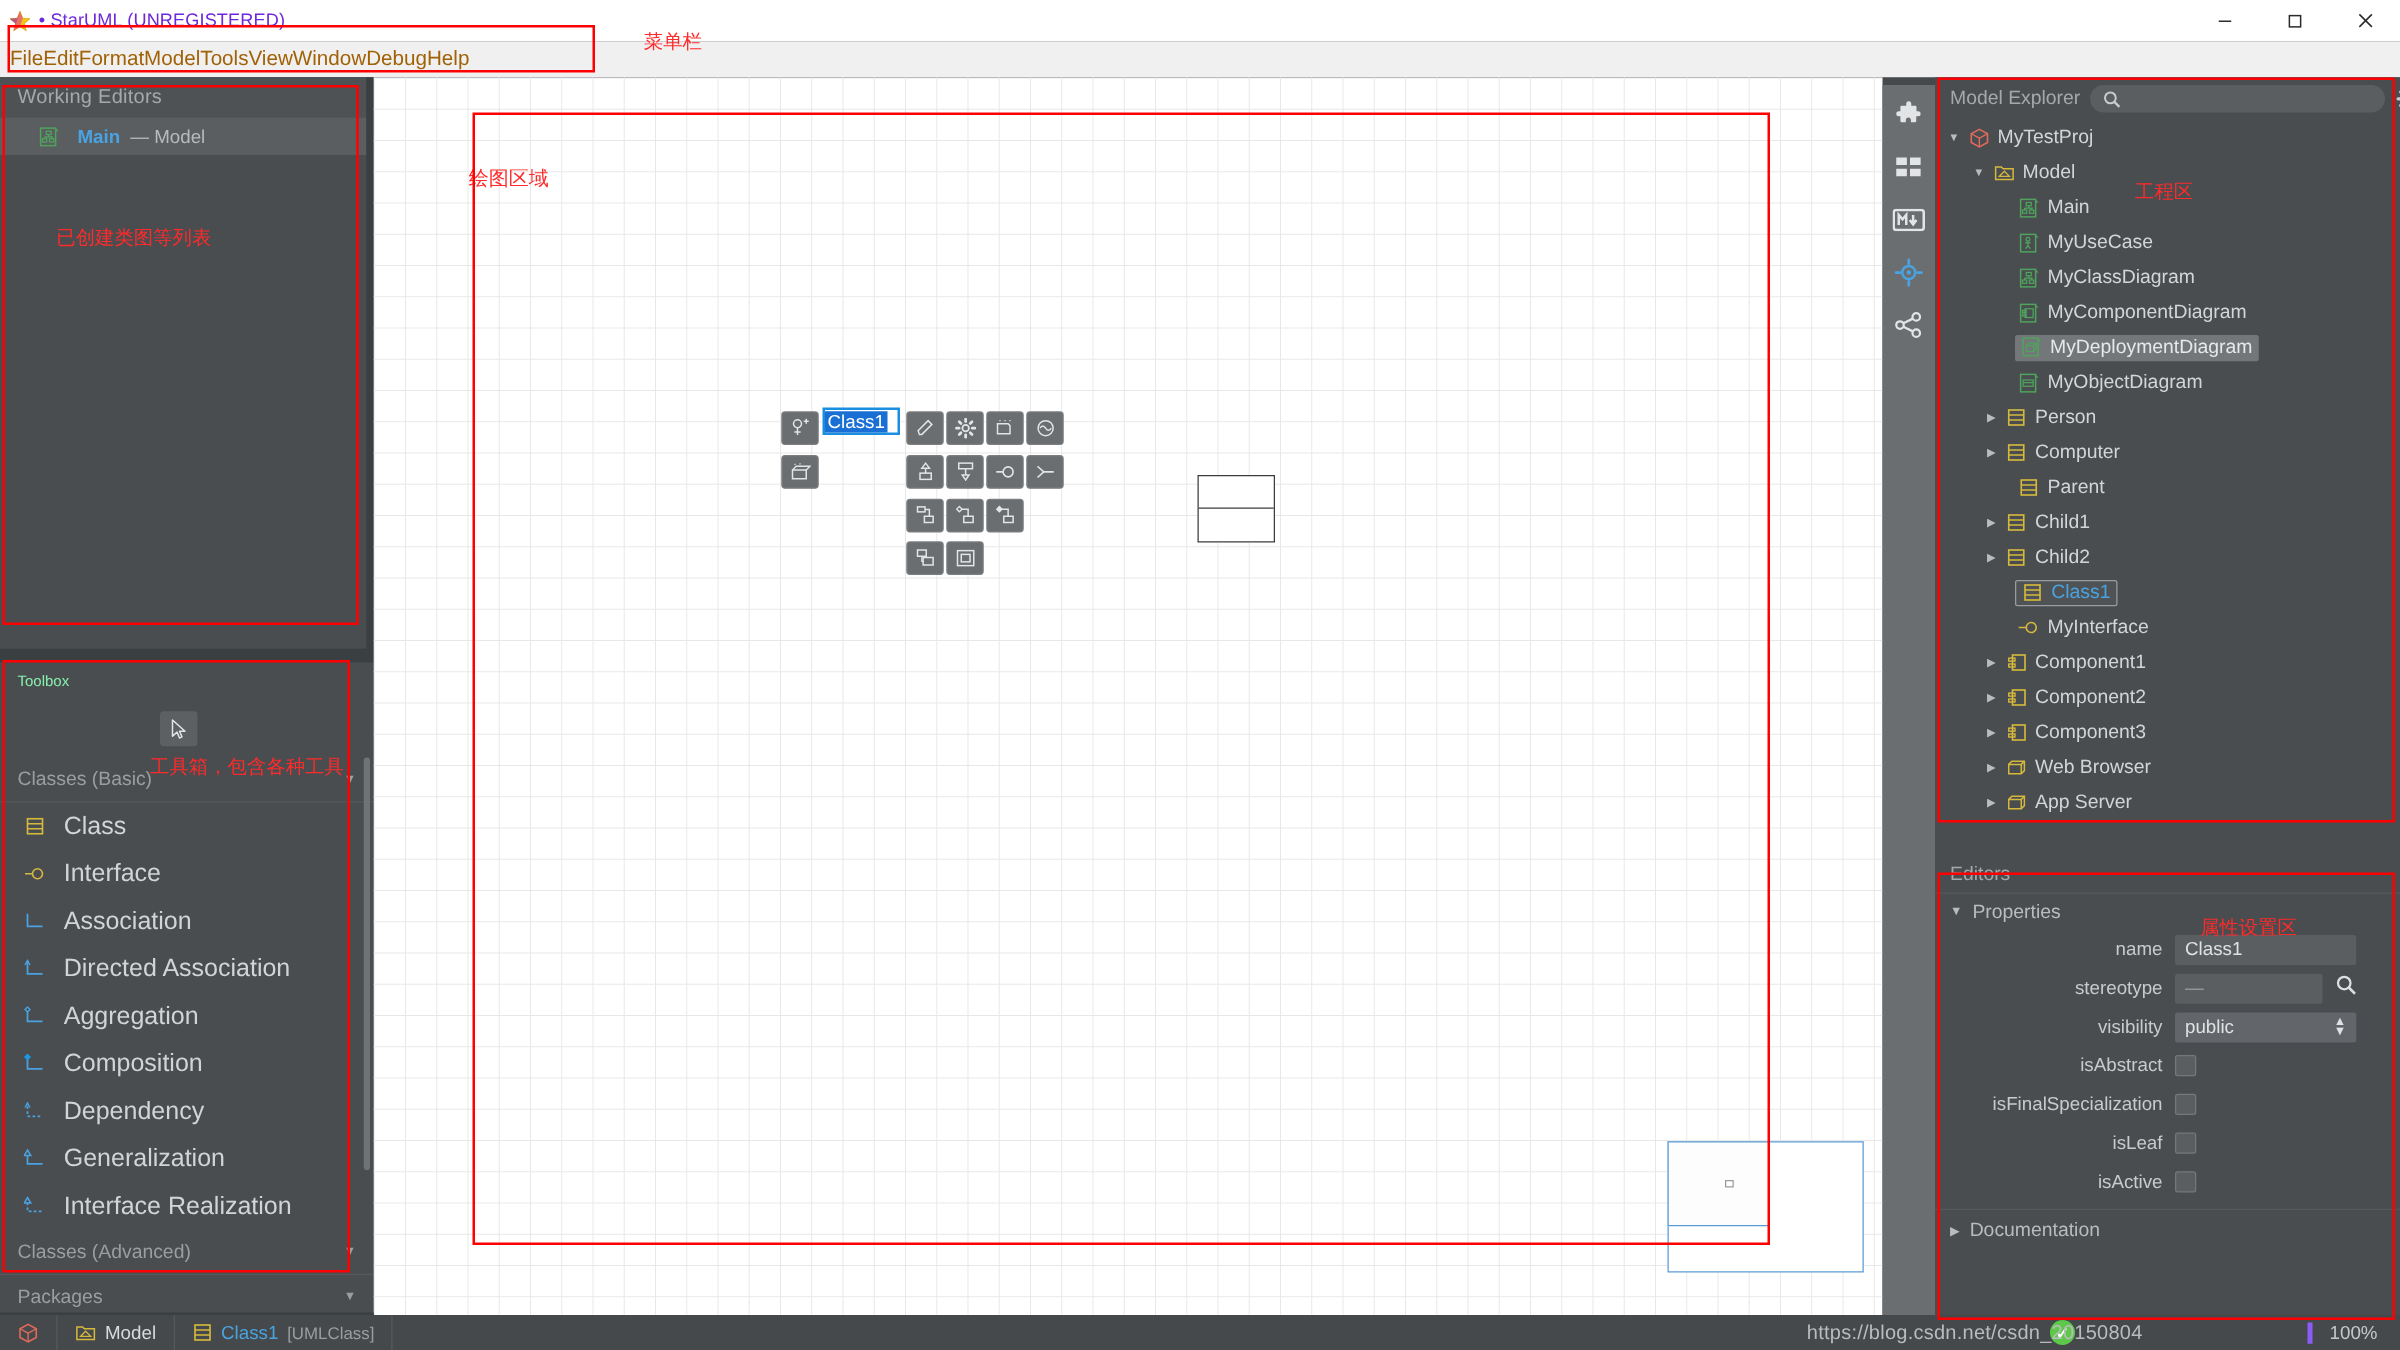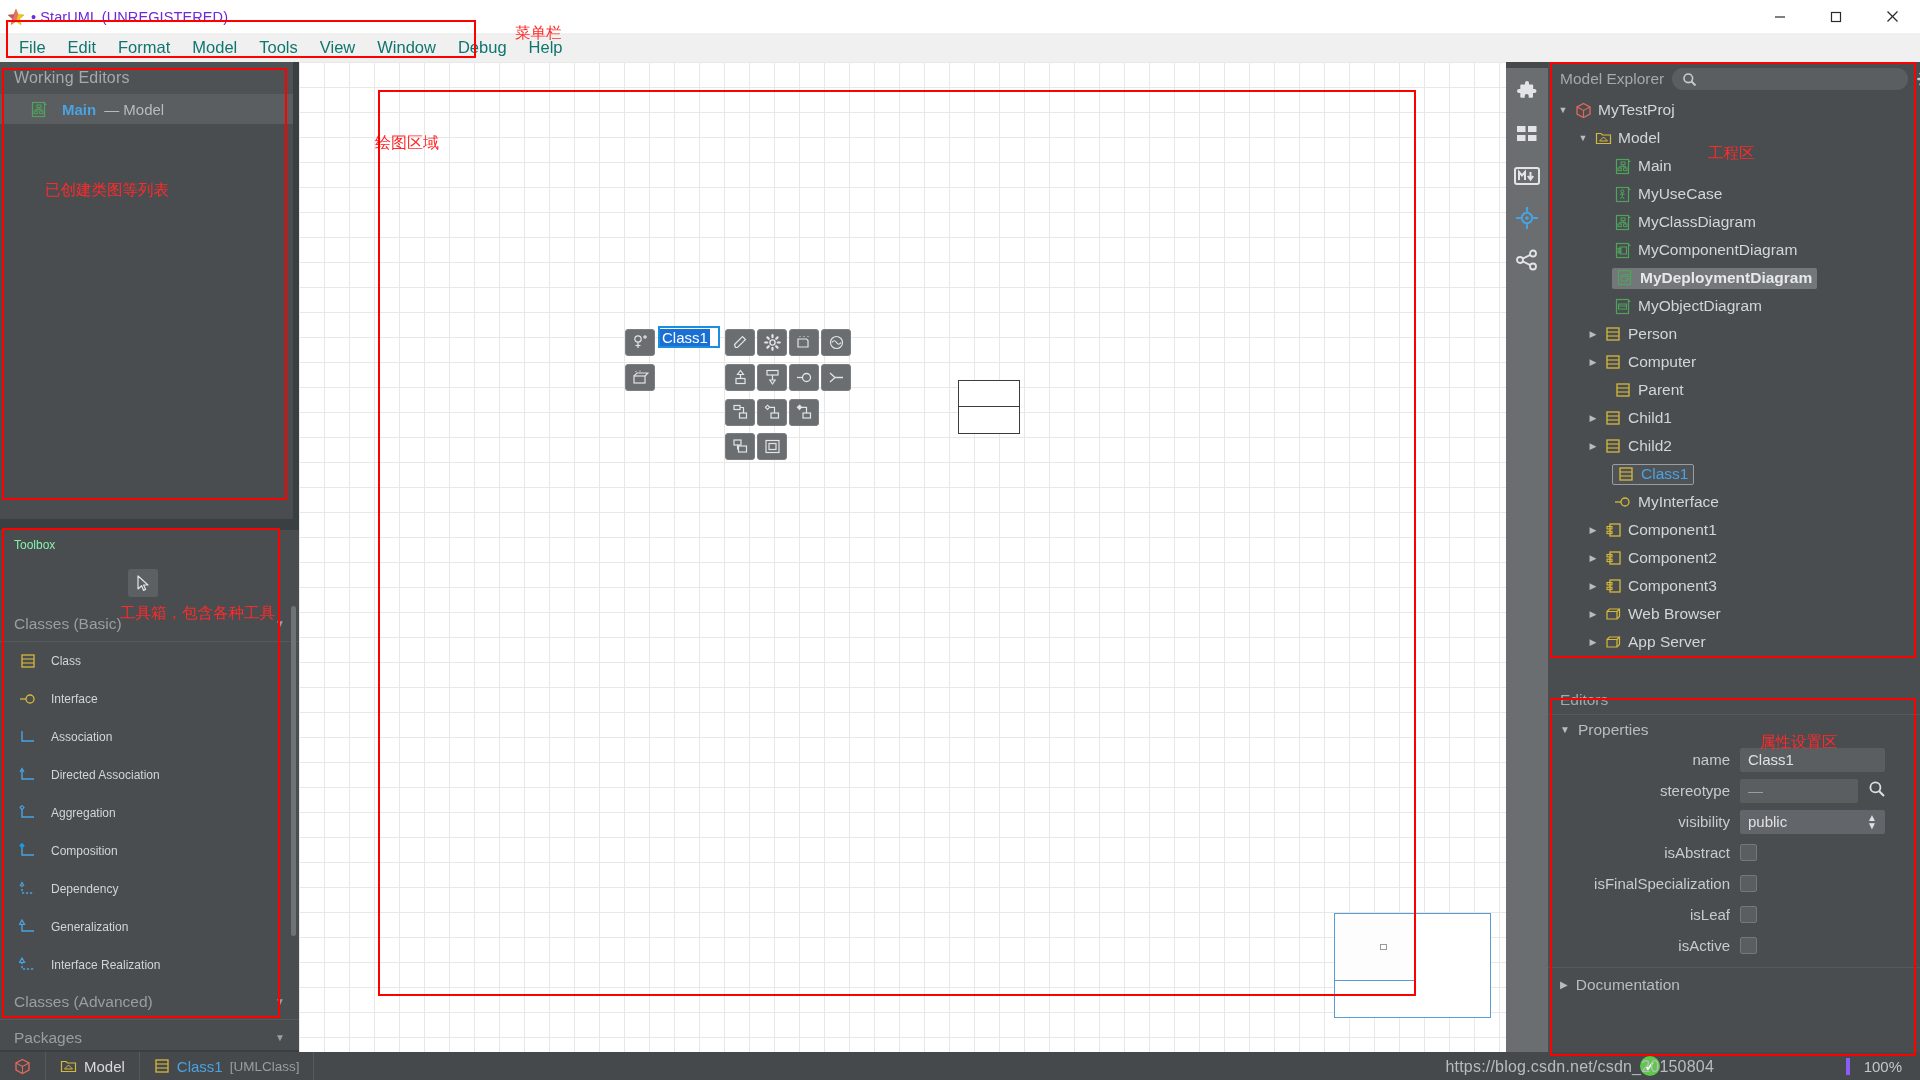--- a/index.html
+++ b/index.html
@@ -30,21 +30,21 @@
     color: #2b2b2b;
   }
 
   
   .menubar {
     position: absolute; top: 33px; left: 0; width: 1920px; height: 29px;
     background: #f0f0f0;
     display: flex; align-items: center; padding-left: 8px; gap: 0px;
   }
   .menu-item {
-    font-size: 16.5px; color: #0f766e; padding: 2px 11px; white-space: nowrap;
+    font-size: 16.5px; color: #a16207; padding: 2px 0; white-space: nowrap;
   }
 
   
   .shell {
     position: absolute; top: 62px; left: 0; width: 1920px; height: 1018px;
     background: #46494c;
   }
 
   
   .left-panel {
@@ -86,21 +86,21 @@
     display: flex; align-items: center; justify-content: center;
   }
   .tb-section {
     height: 36px; display: flex; align-items: center; justify-content: space-between;
     padding: 0 14px 0 14px; font-size: 15.5px; color: #9b9ea0;
     border-bottom: 1px solid #55595c;
   }
   .tb-section .caret { color: #9b9ea0; font-size: 10px; }
   .tb-item {
     height: 38px; display: flex; align-items: center; gap: 13px;
-    padding-left: 18px; font-size: 12px; color: #d2d5d7;
+    padding-left: 18px; font-size: 20px; color: #d2d5d7;
   }
   .tb-ico { width: 20px; height: 20px; display:flex; align-items:center; justify-content:center; }
 
   
   .tb-scroll {
     position: absolute; right: 3px; top: 76px; width: 5px; height: 330px;
     background: #6e7376; border-radius: 3px;
   }
 
   
@@ -195,21 +195,21 @@
   .tree { position: relative; height: 590px; overflow: hidden; }
   .tree-row {
     height: 28px; display: flex; align-items: center; font-size: 15.5px;
     color: #d3d6d8; white-space: nowrap;
   }
   .tw { width: 18px; display: flex; align-items: center; justify-content: center;
        color: #b9bcbe; font-size: 9px; }
   .tree-ico { width: 22px; display:flex; align-items:center; justify-content:center; margin-right: 4px; }
   .tree-label.sel-blue { color: #4aa3e0; }
   .row-sel-grey .tree-label { color: #e6e8e9; }
-  .row-sel-grey .hl { background: #73777a; padding: 1px 5px 2px 2px; border-radius: 2px; display:flex; align-items:center;font-weight:bold; }
+  .row-sel-grey .hl { background: #73777a; padding: 1px 5px 2px 2px; border-radius: 2px; display:flex; align-items:center; }
   .row-sel-outline .hl {
     border: 1px solid #9a9da0; background: #4f5356; padding: 0px 5px 1px 2px;
     border-radius: 2px; display:flex; align-items:center;
   }
   .tree-scroll {
     position: absolute; right: 2px; top: 0px; width: 5px; height: 210px;
     background: #6e7376; border-radius: 3px;
   }
 
   .editors-hdr {

